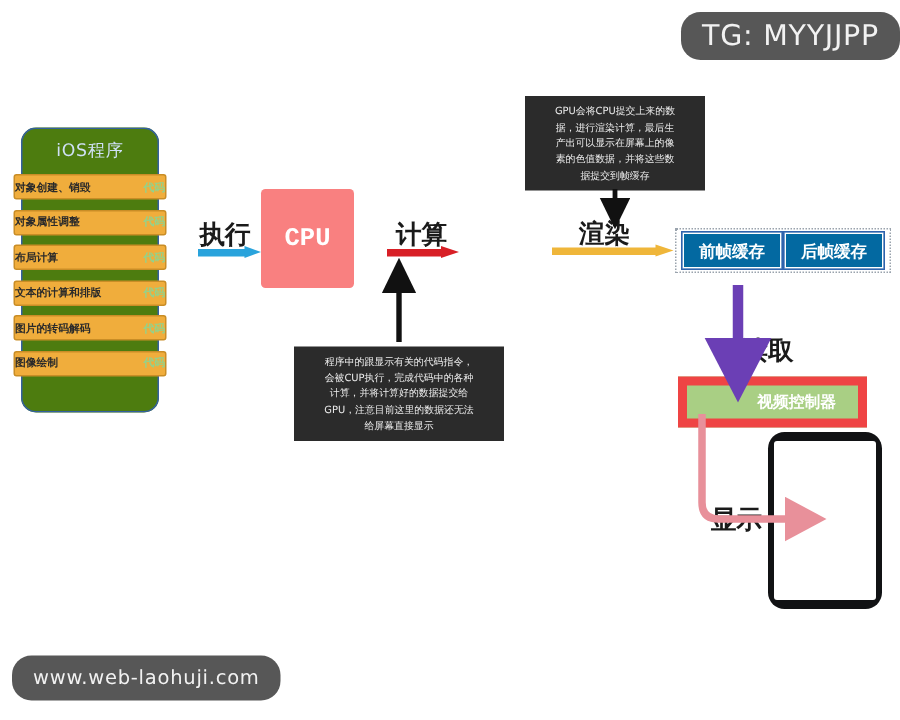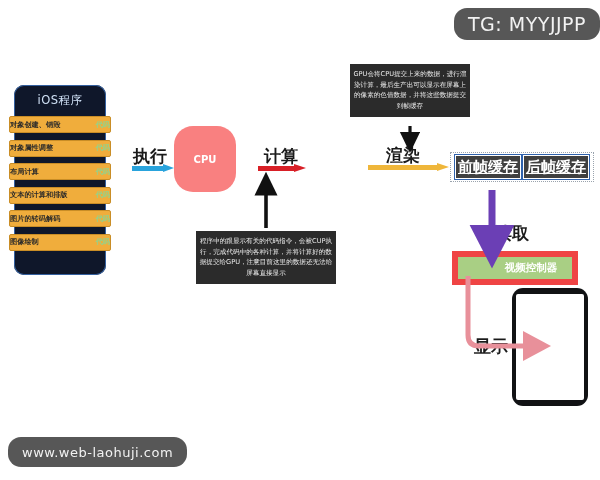--- a/index.html
+++ b/index.html
@@ -17,74 +17,74 @@
     display:flex;align-items:center;justify-content:center;
     letter-spacing:.5px;
     border-radius:13px;
   }
   #wm-tg{right:0;top:8px;height:32px;padding:0 14px;font-size:19px;}
   #wm-site{left:8px;top:437px;height:30px;padding:0 14px;font-size:13px;}
 
   
   #ios-panel{
     left:14px;top:85px;width:92px;height:190px;
-    background:#0f172a;border-radius:10px;
+    background:#4d7c0f;border-radius:10px;
     box-shadow:0 0 0 1px #34609f inset;
     display:flex;flex-direction:column;align-items:center;
     padding-top:8px;box-sizing:border-box;
   }
   #ios-title{color:#cfe0f5;font-size:11.5px;margin-bottom:8px;letter-spacing:.5px;}
   .ios-item{
     width:100px;height:15px;margin-bottom:6.5px;
     background:#f0ad3c;border:1px solid #c98d26;border-radius:2px;
     display:flex;align-items:center;justify-content:space-between;
     font-size:7.2px;color:#2a2a2a;white-space:nowrap;font-weight:bold;
   }
   .ios-item .code{color:#8fd48f;margin-left:.5px;}
 
   
   .chip{
     display:flex;align-items:center;justify-content:center;
-    color:#ffffff;font-size:10px;font-weight:bold;border-radius:19px;
+    color:#ffffff;font-size:17px;font-weight:bold;border-radius:3px;font-family:Liberation Mono, monospace;
   }
   #cpu-box{left:174px;top:126px;width:62px;height:66px;background:#f98080;}
   #gpu-box{left:306px;top:126px;width:62px;height:66px;background:#22a7e8;}
 
   
   .alabel{font-size:17px;color:#1a1a1a;font-weight:bold;white-space:nowrap;}
 
   
   .arrow-h{height:9px;position:absolute;}
   .arrow-h .shaft{position:absolute;left:0;top:2px;height:5px;}
   .arrow-h .head{
     position:absolute;top:0;width:0;height:0;
     border-top:4.5px solid transparent;border-bottom:4.5px solid transparent;
   }
 
   
   .note{
     background:#2b2b2b;color:#ececec;
     font-size:6.6px;line-height:1.62;text-align:center;
-    padding:5px 2px;box-sizing:border-box;
+    padding:5px 18px;box-sizing:border-box;
   }
   #note-gpu{left:350px;top:64px;width:120px;}
   #note-cpu{left:196px;top:231px;width:140px;}
 
   
   #framebuffer{
     left:450px;top:152px;width:144px;height:30px;
     border:1px dotted #9aa3ad;background:#ffffff;
     display:flex;align-items:center;justify-content:space-evenly;
     box-sizing:border-box;padding:2px;
   }
   .fb-cell{
-    width:64px;height:22px;background:#404040;border:1.5px solid #ffffff;
+    width:64px;height:22px;background:#0369a1;border:1.5px solid #ffffff;
     outline:1px solid #2f62ad;
     display:flex;align-items:center;justify-content:center;
-    color:#ffffff;font-size:15px;font-weight:bold;text-decoration:underline;
+    color:#ffffff;font-size:11px;font-weight:bold;
   }
 
   
   #video-ctrl{
     left:452px;top:251px;width:82px;height:22px;
     background:#a9cf84;border:6px solid #ef4444;
     display:flex;align-items:center;justify-content:center;
     color:#ffffff;font-size:10.5px;font-weight:bold;padding-left:32px;
   }
 

